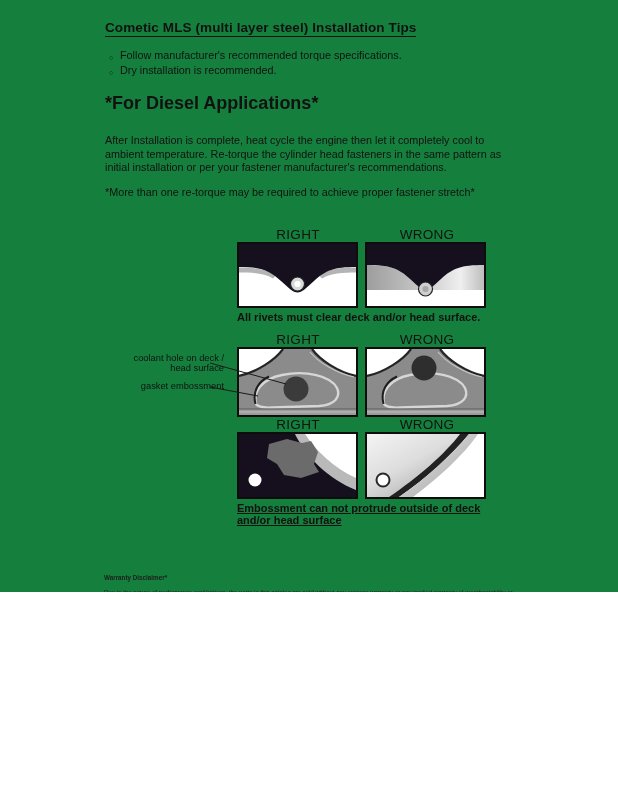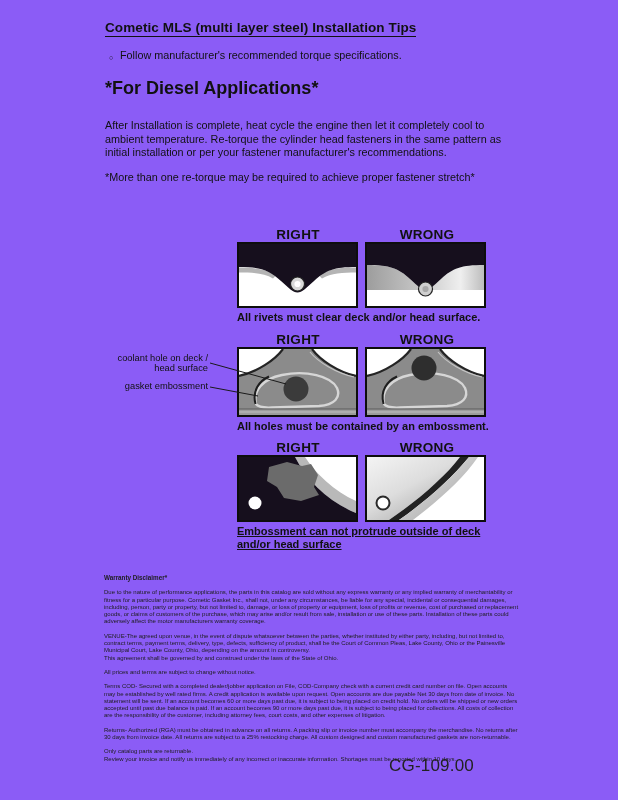--- a/index.html
+++ b/index.html
@@ -1,44 +1,44 @@
 <!DOCTYPE html>
 <html><head>
 <meta charset="utf-8">
 <style>
   html,body{margin:0;padding:0;background:#ffffff;}
-  .page{position:relative;width:618px;height:800px;background:#8b5cf6;
+  .page{position:relative;width:618px;height:592px;background:#15803d;
         font-family:"Liberation Sans",sans-serif;color:#111;overflow:hidden;}
 
   
   .content{position:absolute;left:105px;top:18px;width:418px;}
   .title{font-size:13.5px;font-weight:bold;margin:0 0 7px 0;display:inline-block;
          border-bottom:1.7px solid #111;padding-bottom:1px;letter-spacing:.1px;}
   ul.tips{list-style:none;margin:4px;padding:0;font-size:10.8px;line-height:15px;}
   ul.tips>li{position:relative;padding-left:11px;}
   ul.tips>li::before{content:"○";position:absolute;left:0;top:1.5px;font-size:7px;}
   ul.sub{list-style:none;margin:0;padding:0 0 0 12px;}
   ul.sub>li{position:relative;padding-left:9px;}
   ul.sub>li::before{content:"•";position:absolute;left:0;top:0;font-size:11px;}
 
   .diesel-h{font-size:18px;font-weight:bold;margin:15px 0 20px 0;}
   .para{font-size:10.8px;line-height:13.5px;margin:0 0 11px 0;width:414px;}
   .note{margin-bottom:0;}
 
   
   .figures{position:absolute;left:105px;top:227px;width:418px;}
   .fig-labels{display:flex;margin-left:132px;width:254px;}
-  .fig-labels span{width:122px;text-align:center;font-weight:bold;font-size:13.5px;letter-spacing:.3px;}
+  .fig-labels span{width:122px;text-align:center;font-weight:normal;font-size:13.5px;letter-spacing:.3px;}
   .fig-labels span + span{margin-left:7px;}
   .panels{display:flex;margin-left:132px;gap:7px;}
   .panel{border:2.5px solid #0d0d0d;background:#fff;width:117px;font-size:0;line-height:0;}
   .caption{font-size:11px;font-weight:bold;margin:3px 0 8px 132px;line-height:12.5px;}
   .cap3{width:250px;text-decoration:underline;}
   .row2wrap{position:relative;}
-  .ann{position:absolute;left:0;width:103px;text-align:right;font-size:9.3px;line-height:10.5px;color:#111;}
+  .ann{position:absolute;left:16px;width:103px;text-align:right;font-size:9.3px;line-height:10.5px;color:#111;}
   .ann-coolant{top:21px;}
   .ann-emboss{top:49px;}
   .leader{position:absolute;left:0;top:0;pointer-events:none;}
 
   
   .legal{position:absolute;left:104px;top:574px;width:415px;font-size:6px;line-height:7.3px;color:#1d1d1d;}
   .legal .lh{font-weight:bold;font-size:6.3px;margin:0 0 8px 0;}
   .legal p{margin:0 0 7px 0;}
   .legal p.tight{margin-bottom:0;}
 
@@ -47,20 +47,21 @@
 </head>
 <body>
 
 <div class="page">
 
   <div class="content">
     <h1 class="title">Cometic MLS (multi layer steel) Installation Tips</h1>
 
     <ul class="tips">
       <li>Follow manufacturer's recommended torque specifications.</li>
+      <li>Dry installation is recommended.</li>
     </ul>
 
     <div class="diesel-h">*For Diesel Applications*</div>
     <p class="para">After Installation is complete, heat cycle the engine then let it completely cool to ambient temperature. Re-torque the cylinder head fasteners in the same pattern as initial installation or per your fastener manufacturer's recommendations.</p>
     <p class="para note">*More than one re-torque may be required to achieve proper fastener stretch*</p>
   </div>
 
   <div class="figures">
 
     <div class="fig-labels">
@@ -138,21 +139,20 @@
         </div>
       </div>
 
       <div class="ann ann-coolant">coolant hole on deck / head surface</div>
       <div class="ann ann-emboss">gasket embossment</div>
       <svg class="leader" width="416" height="92">
         <line x1="105" y1="31" x2="181" y2="52" stroke="#1a1a1a" stroke-width="1"></line>
         <line x1="105" y1="55" x2="153" y2="64" stroke="#1a1a1a" stroke-width="1"></line>
       </svg>
 
-      <div class="caption">All holes must be contained by an embossment.</div>
     </div>
 
     <div class="fig-labels">
       <span>RIGHT</span>
       <span>WRONG</span>
     </div>
     <div class="panels">
       <div class="panel">
         <svg width="117" height="63" viewBox="0 0 117 63">
           <rect width="117" height="63" fill="#ffffff"></rect>

